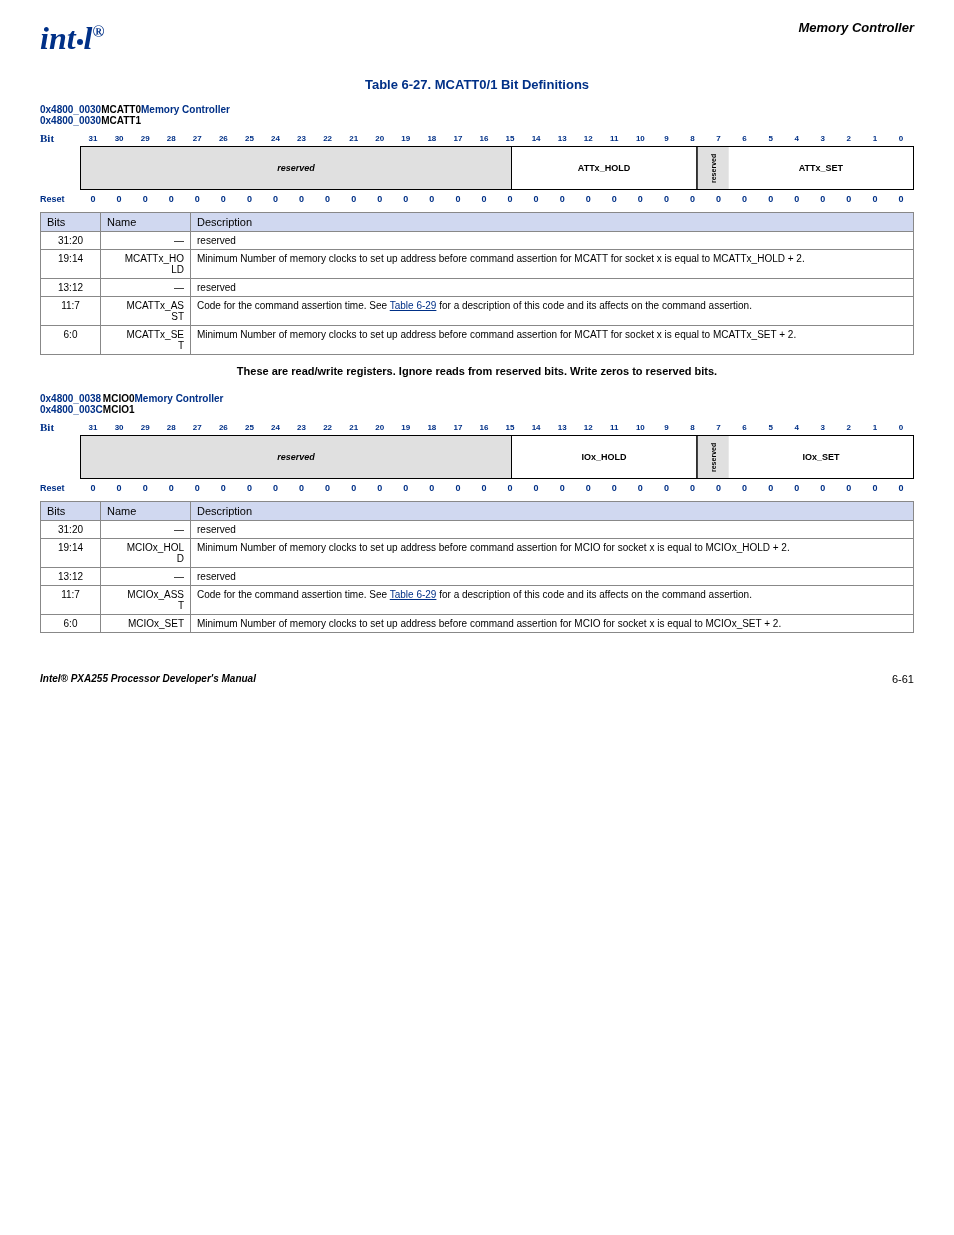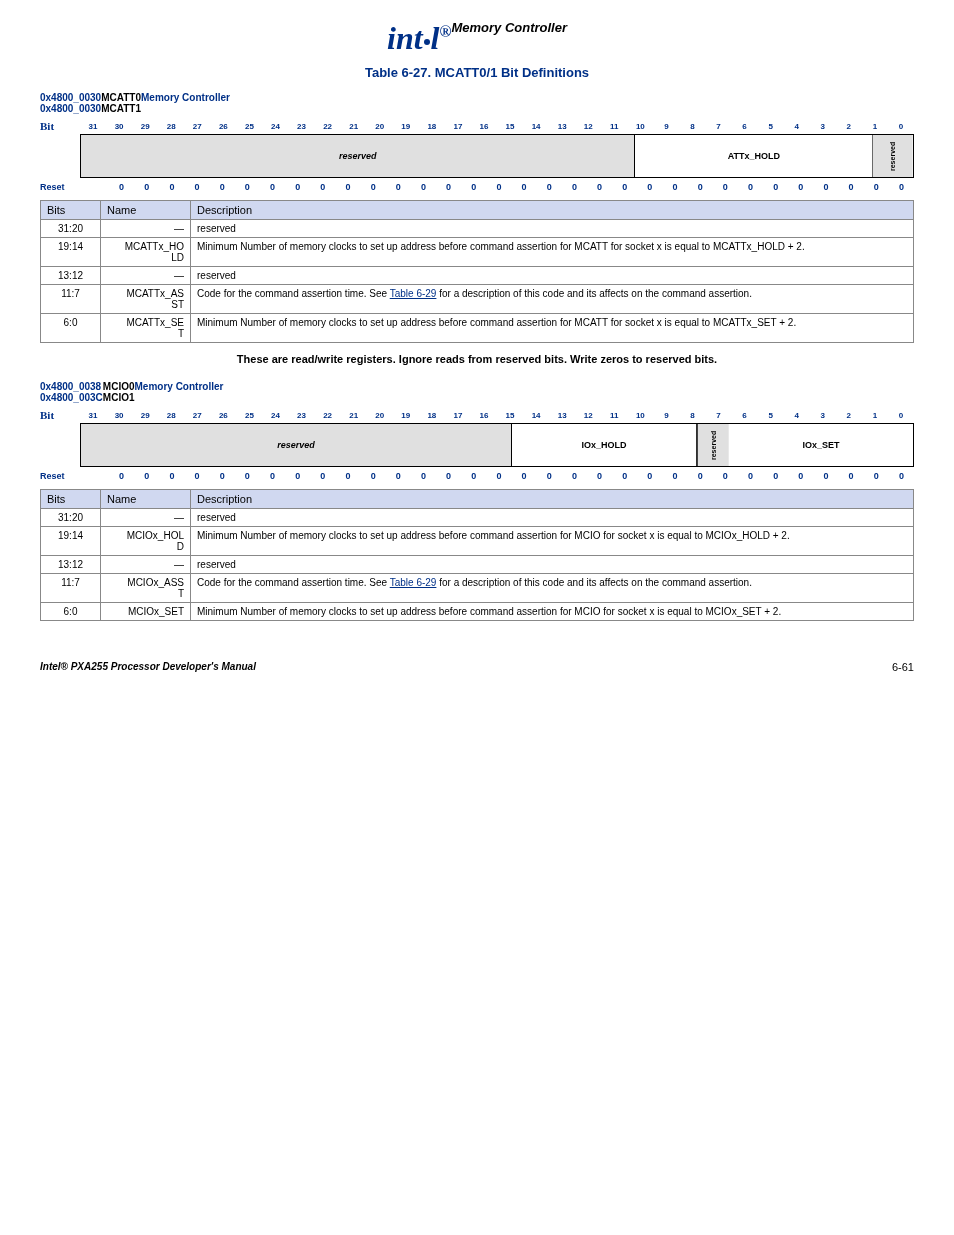--- a/index.html
+++ b/index.html
@@ -7,23 +7,23 @@
       font-family: Arial, sans-serif;
       font-size: 11px;
       background: #fff;
       color: #000;
       width: 954px;
       min-height: 1235px;
       padding: 20px 40px;
     }
     .header {
       display: flex;
-      justify-content: center;
+      justify-content: space-between;
       align-items: flex-start;
-      margin-bottom: 8px;
+      margin-bottom: 20px;
     }
     .intel-logo {
       font-size: 32px;
       font-weight: bold;
       font-style: italic;
       color: #003087;
       font-family: serif;
     }
     .intel-logo span { color: #003087; }
     .header-title {
@@ -95,21 +95,20 @@
       writing-mode: vertical-rl;
       text-orientation: mixed;
       transform: rotate(180deg);
       font-size: 8px;
       background: #e0e0e0;
     }
     .reset-row {
       display: flex;
       align-items: center;
       margin-bottom: 8px;
-      gap: 29px;
     }
     .reset-label {
       width: 40px;
       font-size: 9px;
       color: #003087;
       font-weight: bold;
       flex-shrink: 0;
     }
     .reset-values {
       display: flex;
@@ -233,20 +232,21 @@
         <div class="bit-num">0</div>
       </div>
   </div>
 
   <div style="display:flex; align-items:stretch; margin-bottom:2px;">
     <div style="width:40px; flex-shrink:0;"></div>
     <div class="register-diagram" style="flex:1;">
       <div class="reg-field reserved-field" style="flex:14;">reserved</div>
       <div class="reg-field" style="flex:6;">ATTx_HOLD</div>
       <div class="reg-field rotated" style="flex:1; font-size:7px;">reserved</div>
+      <div class="reg-field" style="flex:6;">ATTx_SET</div>
     </div>
   </div>
 
   <div class="reset-row">
     <div class="reset-label">Reset</div>
     <div class="reset-values" id="reset-vals-27">
         <div class="reset-val">0</div>
         <div class="reset-val">0</div>
         <div class="reset-val">0</div>
         <div class="reset-val">0</div>

